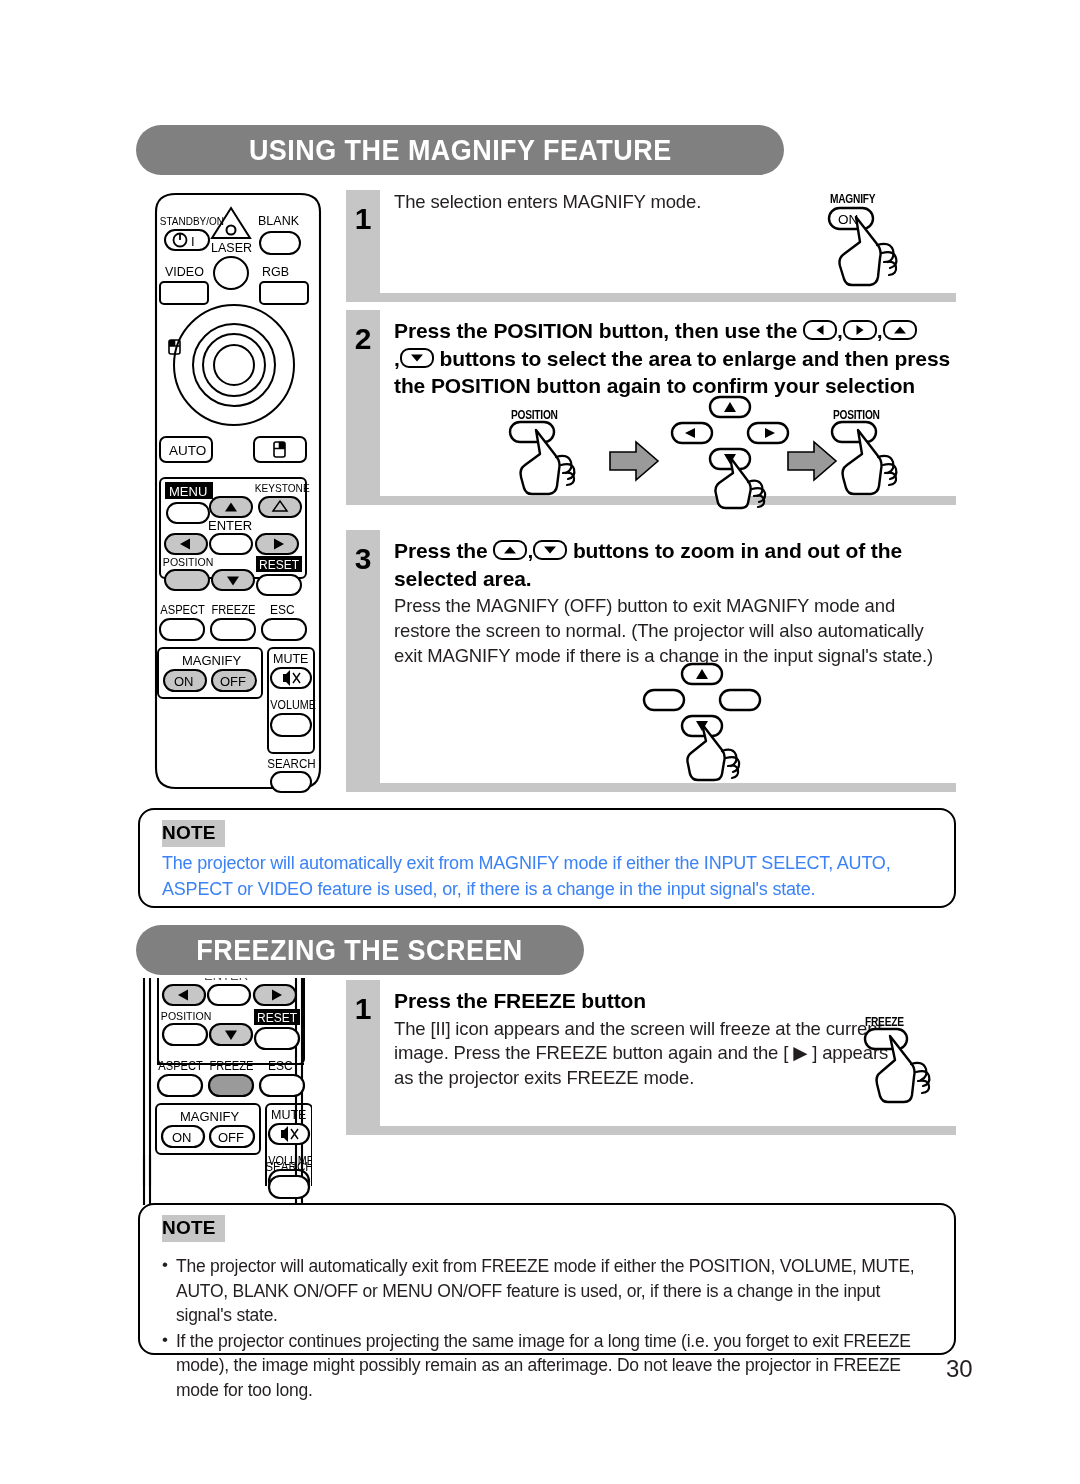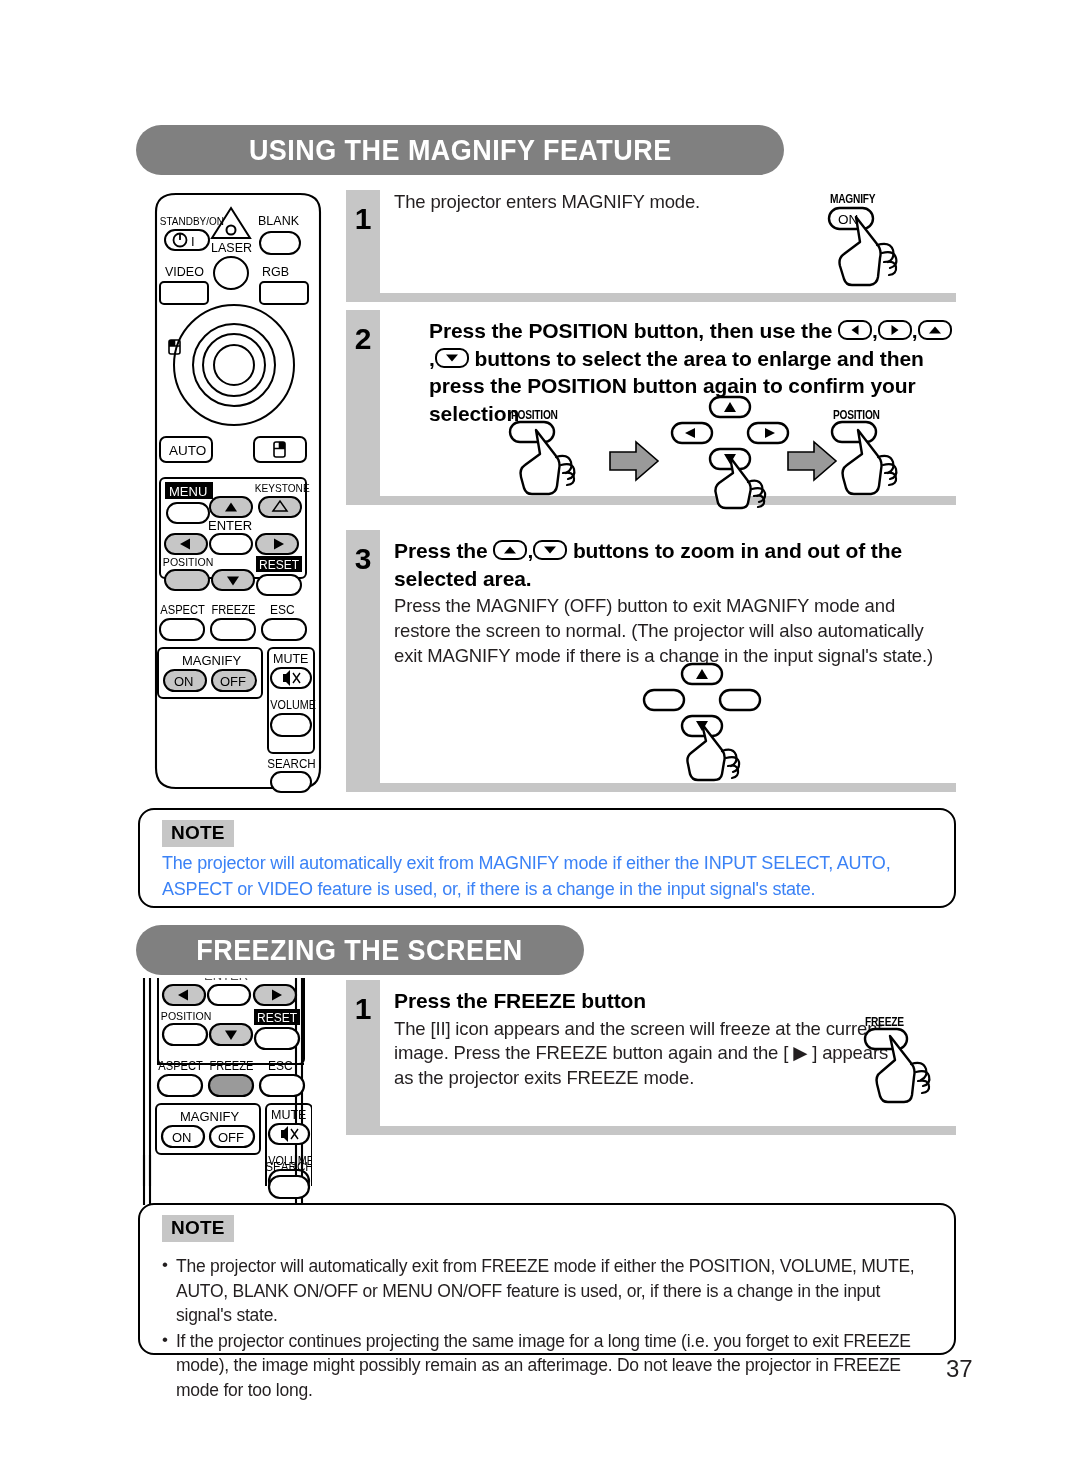--- a/index.html
+++ b/index.html
@@ -126,21 +126,21 @@
     border-radius: 16px;
     background: #fff;
     box-sizing: border-box;
   }
   .note-tag {
     display: inline-block;
     background: #c6c6c6;
     color: #000;
     font-weight: bold;
     font-size: 19px;
-    padding: 2px 9px 3px 9px;
+    padding: 2px 9px 3px 0;
     margin: 10px 0 4px 22px;
     letter-spacing: 0.2px;
   }
   .note-text {
     font-size: 18px;
     color: #3b82f6;
     line-height: 1.42;
     margin: 0 20px 0 22px;
     letter-spacing: -0.2px;
   }
@@ -365,21 +365,21 @@
         </g>
     </svg>
   </div>
 
   <div class="step" style="left:338px; top:190px; width:610px; height:112px;">
     <div class="step-numbar">
       <span class="num">1</span>
     </div>
     <div class="step-bottombar"></div>
     <div class="step-body">
-      <div class="step-desc">The projector enters MAGNIFY mode.</div>
+      <div class="step-desc">The selection enters MAGNIFY mode.</div>
     </div>
   </div>
 
   <div class="callout" style="left:812px; top:192px; width:140px; height:100px;">
     <div class="lbl" style="left:10px; top:0px;">MAGNIFY</div>
     <svg width="140" height="100" viewBox="0 0 140 100" xmlns="http://www.w3.org/2000/svg">
       <g fill="#fff" stroke="#000" stroke-width="2.4">
           <rect x="9" y="16" width="44" height="21" rx="10.5"></rect>
         </g>
       <text x="18" y="32" font-family="Liberation Sans, sans-serif" font-size="13.5" fill="#000">ON</text>
@@ -394,21 +394,21 @@
       </g>
     </svg>
   </div>
 
   <div class="step" style="left:338px; top:310px; width:610px; height:195px;">
     <div class="step-numbar">
       <span class="num">2</span>
     </div>
     <div class="step-bottombar"></div>
     <div class="step-body">
-      <div class="step-title" style="padding-right:4px;margin-left:35px;">
+      <div class="step-title" style="padding-right:4px;">
         <span>Press the POSITION button, then use the </span><span class="keypill left"><i></i></span><span>,</span><span class="keypill right"><i></i></span><span>,</span><span class="keypill up"><i></i></span><br><span>,</span><span class="keypill down"><i></i></span><span> buttons to select the area to enlarge and then press the POSITION button again to confirm your selection</span>
       </div>
     </div>
   </div>
 
   <div class="callout" style="left:498px; top:408px; width:110px; height:90px;">
     <div class="lbl" style="left:5px; top:0px;">POSITION</div>
     <svg width="110" height="90" viewBox="0 0 110 90" xmlns="http://www.w3.org/2000/svg">
       <g fill="#fff" stroke="#000" stroke-width="2.4">
           <rect x="4" y="14" width="44" height="20" rx="10"></rect>
@@ -678,15 +678,15 @@
   </div>
 
   <div class="notebox" style="left:130px; top:1203px; width:818px; height:152px;">
     <div class="note-tag">NOTE</div>
     <ul class="note-list">
       <li>The projector will automatically exit from FREEZE mode if either the POSITION, VOLUME, MUTE, AUTO, BLANK ON/OFF or MENU ON/OFF feature is used, or, if there is a change in the input signal's state.</li>
       <li>If the projector continues projecting the same image for a long time (i.e. you forget to exit FREEZE mode), the image might possibly remain as an afterimage. Do not leave the projector in FREEZE mode for too long.</li>
     </ul>
   </div>
 
-  <div class="page-number" style="left:938px; top:1355px;">37</div>
+  <div class="page-number" style="left:938px; top:1355px;">30</div>
 
 </div>
 
 </body></html>

